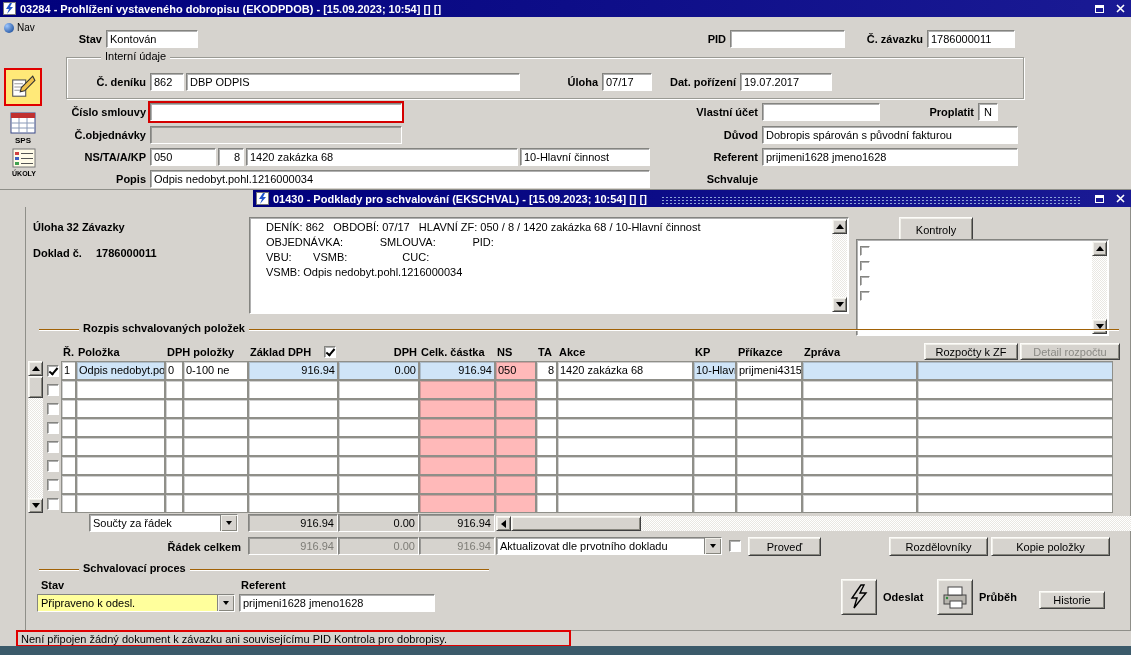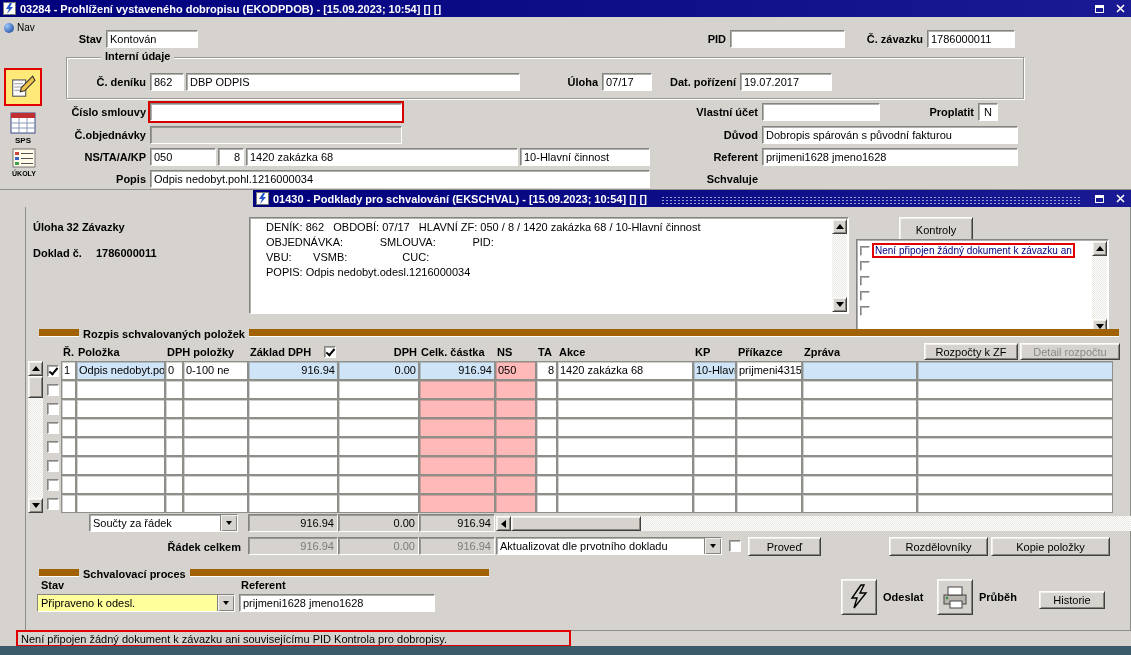--- a/index.html
+++ b/index.html
@@ -14,22 +14,22 @@
   .lbl.r{text-align:right}
   .fld{position:absolute;height:18px;line-height:14px;padding:1px 3px;background:#fff;border:1px solid;border-color:#848480 #fff #fff #848480;box-shadow:inset 1px 1px 0 rgba(80,80,80,.45);white-space:nowrap;overflow:hidden;box-sizing:border-box}
   .fld.dis{background:#d6d3ce}
   .fld.sum{background:#d6d3ce;text-align:right}
   .fld.muted{color:#7d7c76}
   .fld.num{text-align:right}
   .redring{outline:2px solid #d40000}
   .btn{position:absolute;background:#d6d3ce;border:1px solid;border-color:#fdfcf9 #404040 #404040 #fdfcf9;box-shadow:inset 1px 1px 0 #f0efe9,inset -1px -1px 0 #87867e;display:flex;align-items:center;justify-content:center;white-space:nowrap;box-sizing:border-box;cursor:default}
   .btn.dis{color:#8a8984}
   .groupbox{position:absolute;border:1px solid #9a9a94;box-shadow:1px 1px 0 #fff,inset 1px 1px 0 #fff}
-  .gblabel{position:absolute;left:34px;top:-8px;background:#d6d3ce;padding:0 4px;font-weight:bold;white-space:nowrap}
-  .sepline{position:absolute;border-top:7px solid #a16207;box-shadow:0 1px 0 #fff}
+  .gblabel{position:absolute;left:34px;top:-8px;background:#d6d3ce;padding:0 4px;font-weight:normal;white-space:nowrap}
+  .sepline{position:absolute;border-top:1px solid #a16207;box-shadow:0 1px 0 #fff}
   .seplabel{position:absolute;left:40px;top:-8px;background:#d6d3ce;padding:0 4px;font-weight:bold;white-space:nowrap}
   .sunken-box{position:absolute;background:#fff;border:1px solid;border-color:#848480 #fff #fff #848480;box-shadow:inset 1px 1px 0 rgba(80,80,80,.45);box-sizing:border-box}
   .info-line{white-space:pre;line-height:15px;padding-left:16px}
   .cb{width:12px;height:12px;background:#fff;border:1px solid;border-color:#848480 #fff #fff #848480;box-shadow:inset 1px 1px 0 rgba(80,80,80,.45);position:relative;display:inline-block;box-sizing:border-box}
   .cb.small{width:10px;height:10px}
   .cb.on::after{content:"";position:absolute;left:3px;top:0;width:3px;height:7px;border-right:2px solid #000;border-bottom:2px solid #000;transform:rotate(40deg)}
   .krow{display:flex;align-items:center;height:15px;gap:4px}
   .alert{outline:2px solid #e00000;color:#000080;font-size:10px;padding:0 1px;white-space:nowrap;overflow:hidden;max-width:220px}
   .hd{position:absolute;display:flex;height:19px;align-items:center}
   .hcell{font-weight:bold;padding:0 2px;white-space:nowrap;overflow:hidden;box-sizing:border-box;flex:none}
@@ -176,40 +176,36 @@
 
     <span class="lbl" style="left:7px;top:14px">Úloha 32 Závazky</span>
     <span class="lbl" style="left:7px;top:40px">Doklad č.</span>
     <span class="lbl" style="left:70px;top:40px">1786000011</span>
 
     <div class="sunken-box" style="left:223px;top:10px;width:600px;height:97px">
       <div style="position:absolute;left:0;top:2px;right:17px;bottom:2px;overflow:hidden">
         <div class="info-line">DENÍK: 862   OBDOBÍ: 07/17   HLAVNÍ ZF: 050 / 8 / 1420 zakázka 68 / 10-Hlavní činnost</div>
         <div class="info-line">OBJEDNÁVKA:            SMLOUVA:            PID:</div>
         <div class="info-line">VBU:       VSMB:                  CUC:</div>
-        <div class="info-line">POPIS: Odpis nedobyt.odesl.1216000034</div>
+        <div class="info-line">VSMB: Odpis nedobyt.pohl.1216000034</div>
       </div>
       <div class="abs" style="right:1px;top:1px;width:15px;bottom:1px">
         <div class="sbtn" style="left:0;top:0;width:15px;height:15px">
             <span class="tri-up"></span>
           </div>
         <div class="track" style="left:0;top:15px;width:15px;bottom:15px"></div>
         <div class="sbtn" style="left:0;bottom:0;width:15px;height:15px">
             <span class="tri-down"></span>
           </div>
       </div>
     </div>
 
     <div class="btn" style="left:873px;top:10px;width:74px;height:25px">Kontroly</div>
     <div class="sunken-box" style="left:830px;top:32px;width:253px;height:97px">
       <div style="position:absolute;left:3px;top:3px;right:18px;bottom:2px;overflow:hidden">
-        <div class="krow">
-          <span class="cb small"></span>
-          <span class="alert">Není připojen žádný dokument k závazku an</span>
-        </div>
         <div class="krow">
             <span class="cb small"></span>
           </div>
         <div class="krow">
             <span class="cb small"></span>
           </div>
         <div class="krow">
             <span class="cb small"></span>
           </div>
         <div class="krow">

